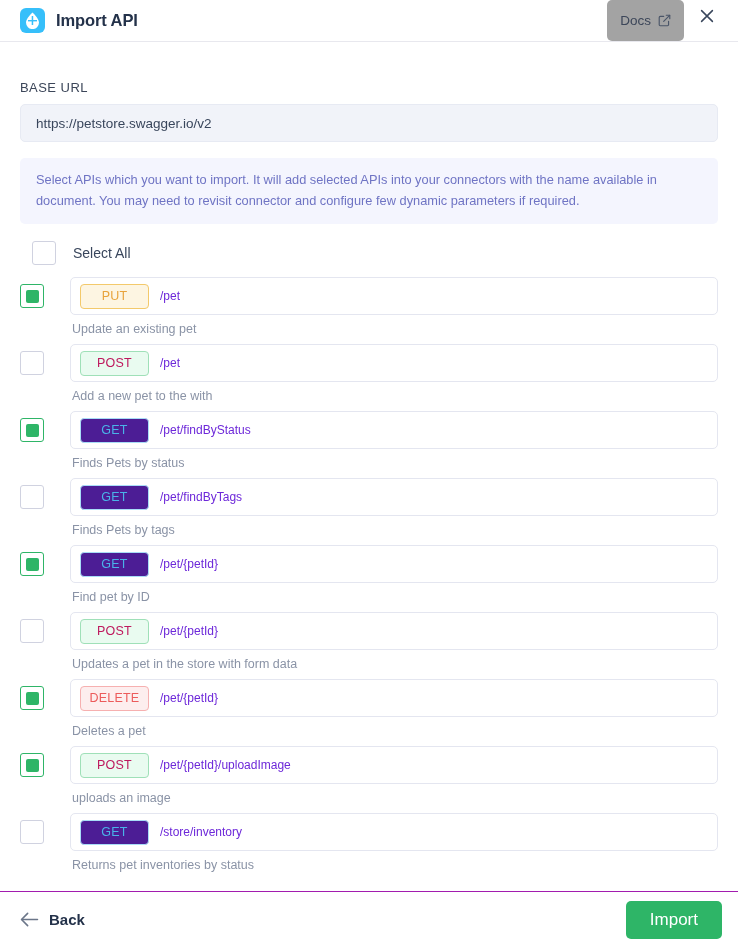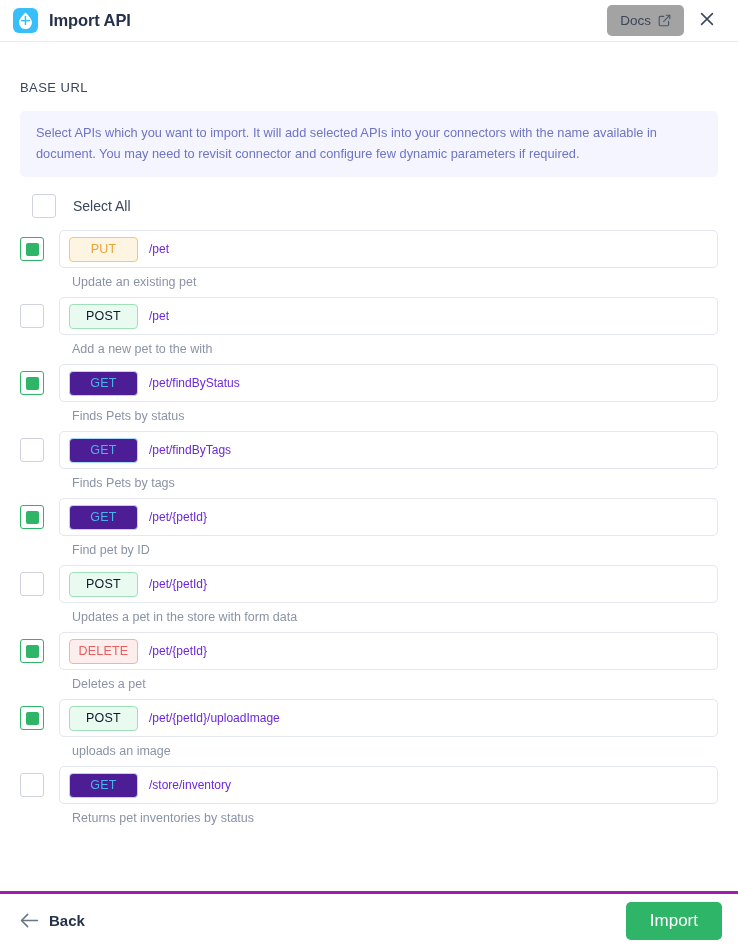--- a/index.html
+++ b/index.html
@@ -19,22 +19,21 @@
     flex-direction: column;
     background: #ffffff;
     position: relative;
   }
 
   
   .header {
     height: 42px;
     min-height: 42px;
     display: flex;
-    align-items: center;
-    padding: 0 14px 0 13px;
+    padding: 0 14px 0 20px;
     border-bottom: 1px solid #e8e8ee;
     background: #fff;
   }
   .brand {
     display: flex;
     align-items: center;
     gap: 11px;
     flex: 1;
   }
   .logo-box {
@@ -159,21 +158,21 @@
   }
 
   
   .api-list { margin-top: 6px; }
 
   .api-item { margin-bottom: 0px; }
 
   .api-row {
     display: flex;
     align-items: center;
-    gap: 15px;
+    gap: 26px;
     padding: 6px 0;
   }
 
   .api-box {
     flex: 1;
     height: 38px;
     border: 1px solid #e4e6f0;
     border-radius: 5px;
     background: #fff;
     display: flex;
@@ -188,42 +187,42 @@
     min-width: 69px;
     height: 25px;
     border-radius: 4px;
     display: flex;
     align-items: center;
     justify-content: center;
     font-size: 12.5px;
     letter-spacing: 0.2px;
   }
   .method-badge.get    { background:#4c1d95; border:1px solid #a8ddf7; color:#4ab3e8; }
-  .method-badge.post   { background:#e9fbf0; border:1px solid #9fe0b8; color:#0f172a; }
+  .method-badge.post   { background:#e9fbf0; border:1px solid #9fe0b8; color:#be185d; }
   .method-badge.put    { background:#fdf5e2; border:1px solid #f3c96b; color:#e8a33c; }
   .method-badge.delete { background:#fdeeee; border:1px solid #f6b0b0; color:#ec5b5b; }
 
   .api-path {
     font-size: 12px;
     color: #6d28d9;
   }
 
   .api-desc {
     font-size: 12.5px;
     color: #8a93a6;
     padding-left: 52px;
     padding-top: 1px;
     padding-bottom: 2px;
   }
 
   
   .footer {
     height: 56px;
     min-height: 56px;
-    border-top: 3px solid #a21caf;
+    border-top: 1px solid #a21caf;
     display: flex;
     align-items: center;
     justify-content: space-between;
     padding: 0 16px 0 16px;
     background: #fff;
   }
   .back-btn {
     display: flex;
     align-items: center;
     gap: 10px;
@@ -280,20 +279,21 @@
         <svg width="18" height="18" viewBox="0 0 20 20" stroke="#39465c" stroke-width="1.7" stroke-linecap="round">
           <path d="M4 4 L16 16 M16 4 L4 16"></path>
         </svg>
       </span>
     </button>
   </div>
 
   <div class="body">
 
     <div class="field-label">BASE URL</div>
+    <input class="base-url-input" type="text" value="https://petstore.swagger.io/v2" style="">
 
     <div class="info-banner">Select APIs which you want to import. It will add selected APIs into your connectors with the name available in document. You may need to revisit connector and configure few dynamic parameters if required.</div>
 
     <div class="select-all-row">
       <span class="cbox"></span>
       <span class="select-all-label">Select All</span>
     </div>
 
     <div class="api-list" id="api-list">
         <div class="api-item">

